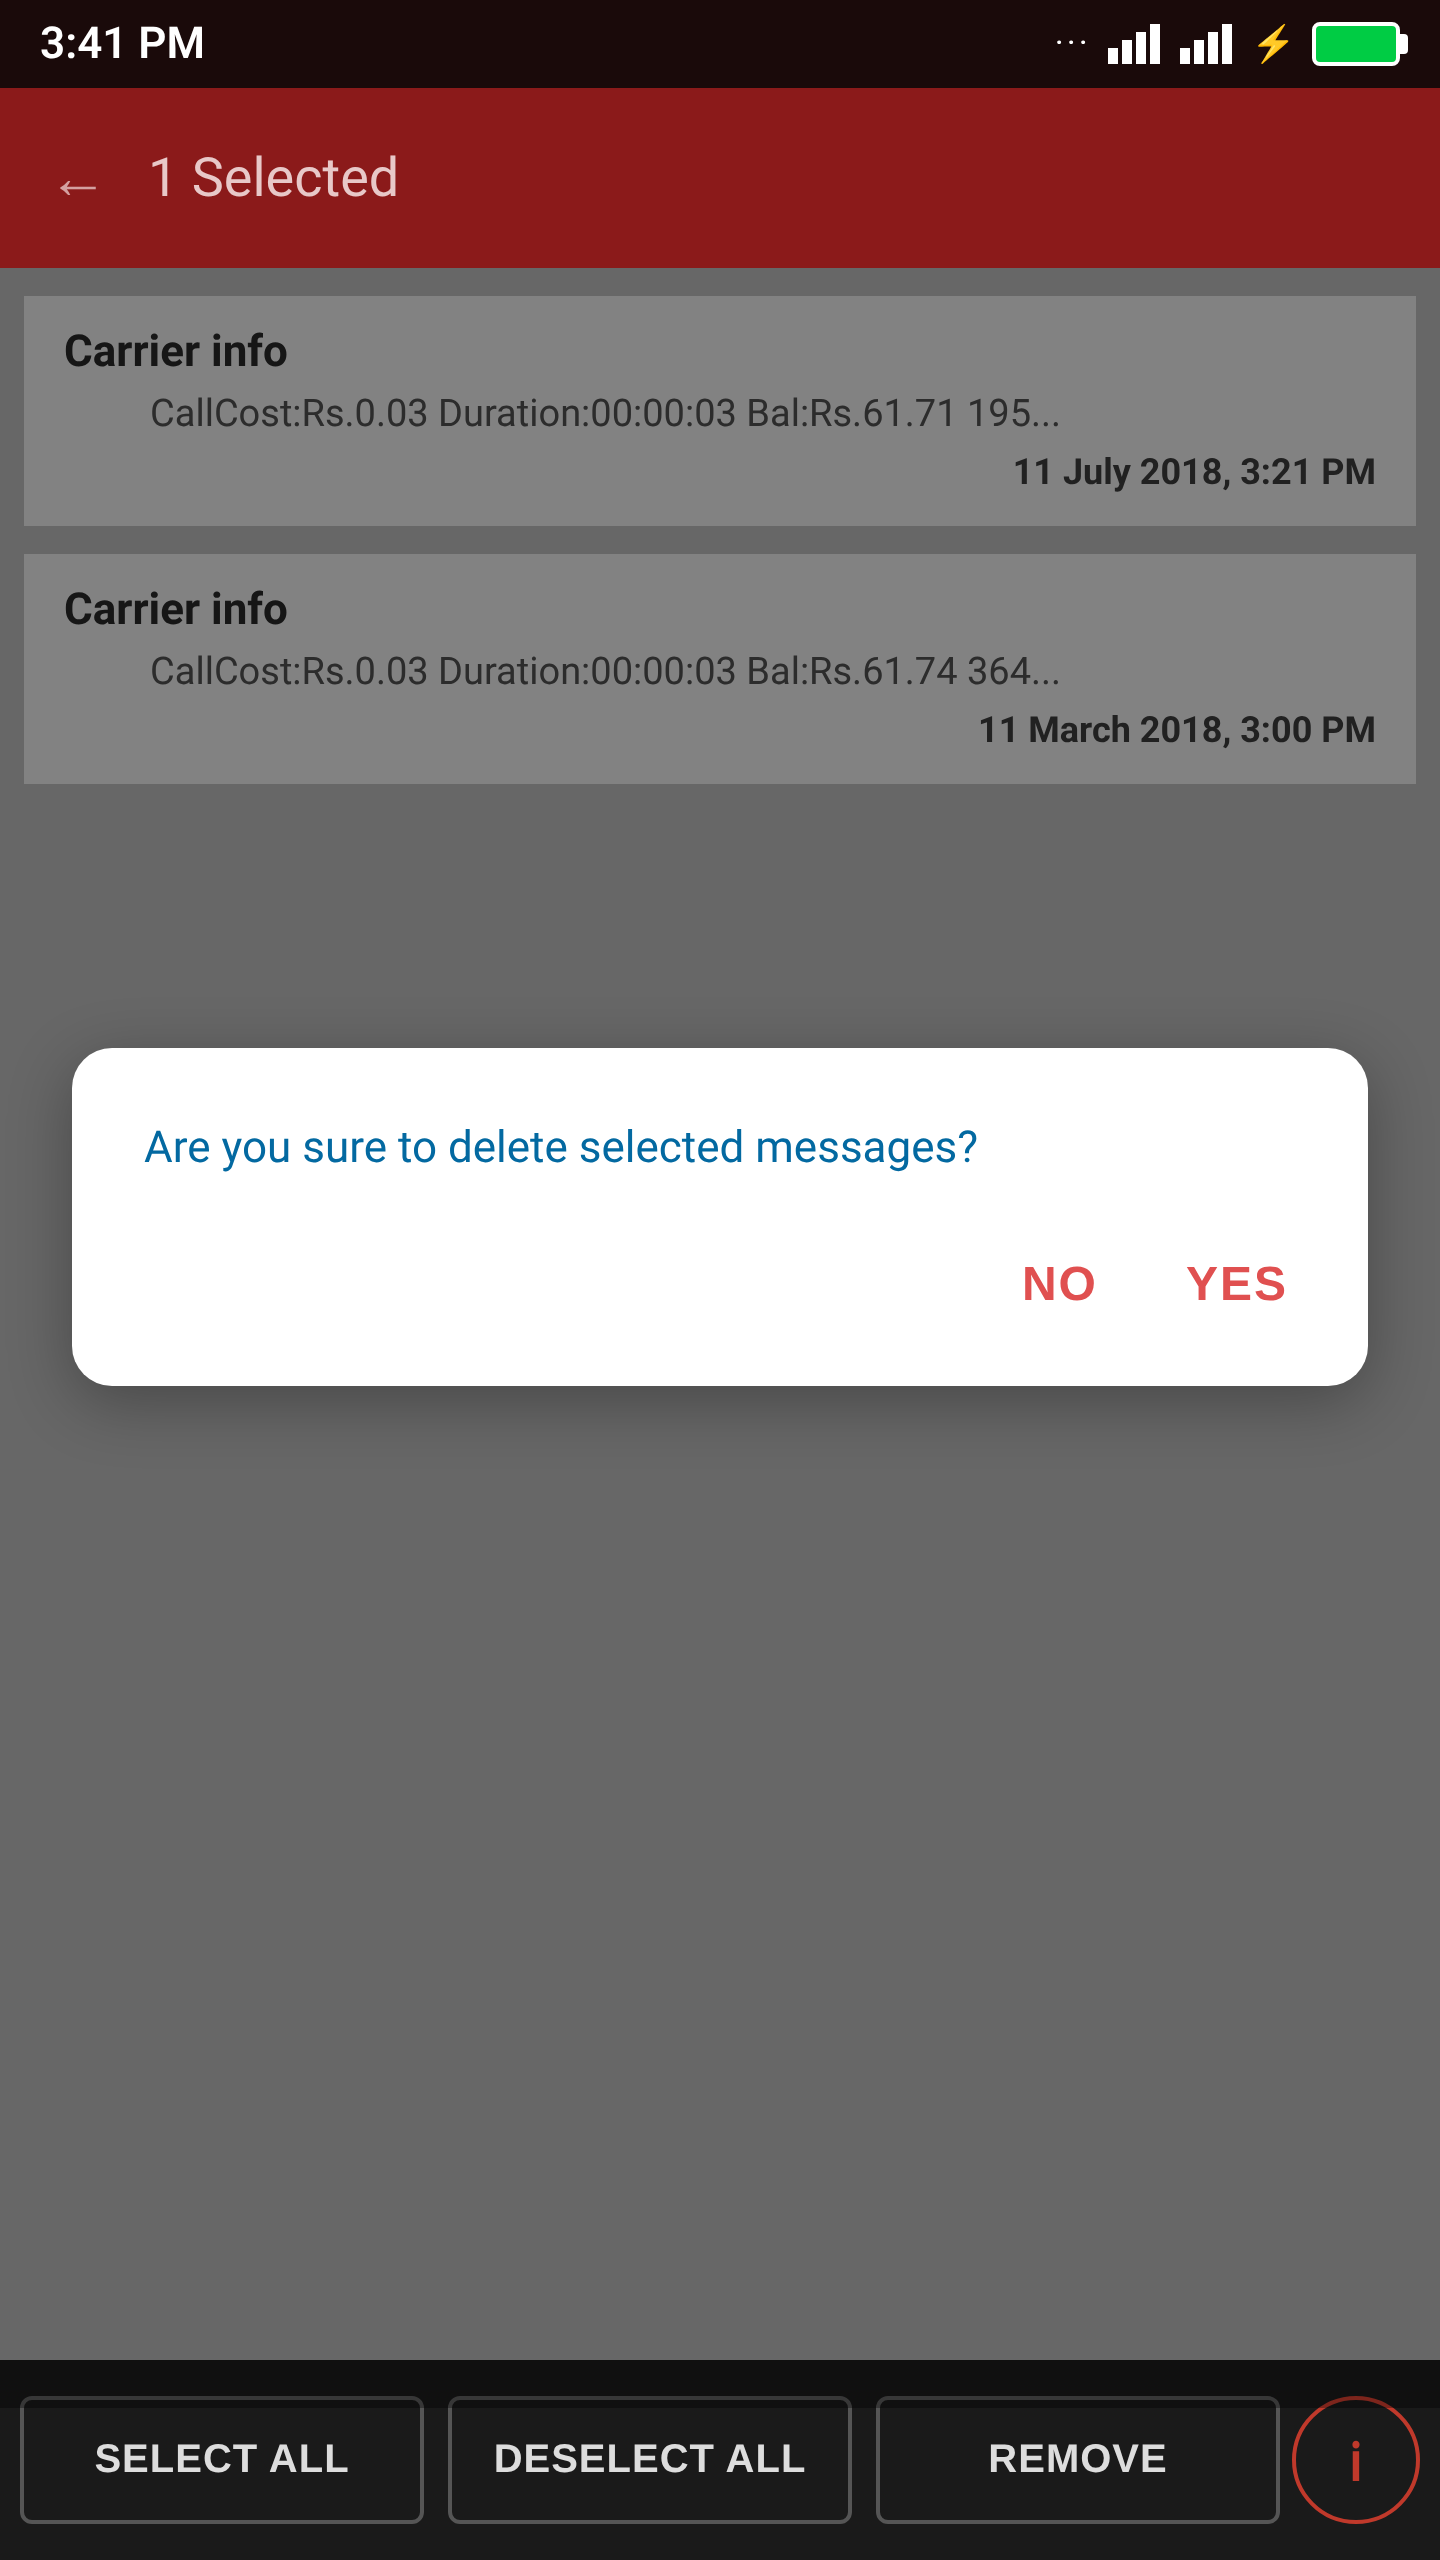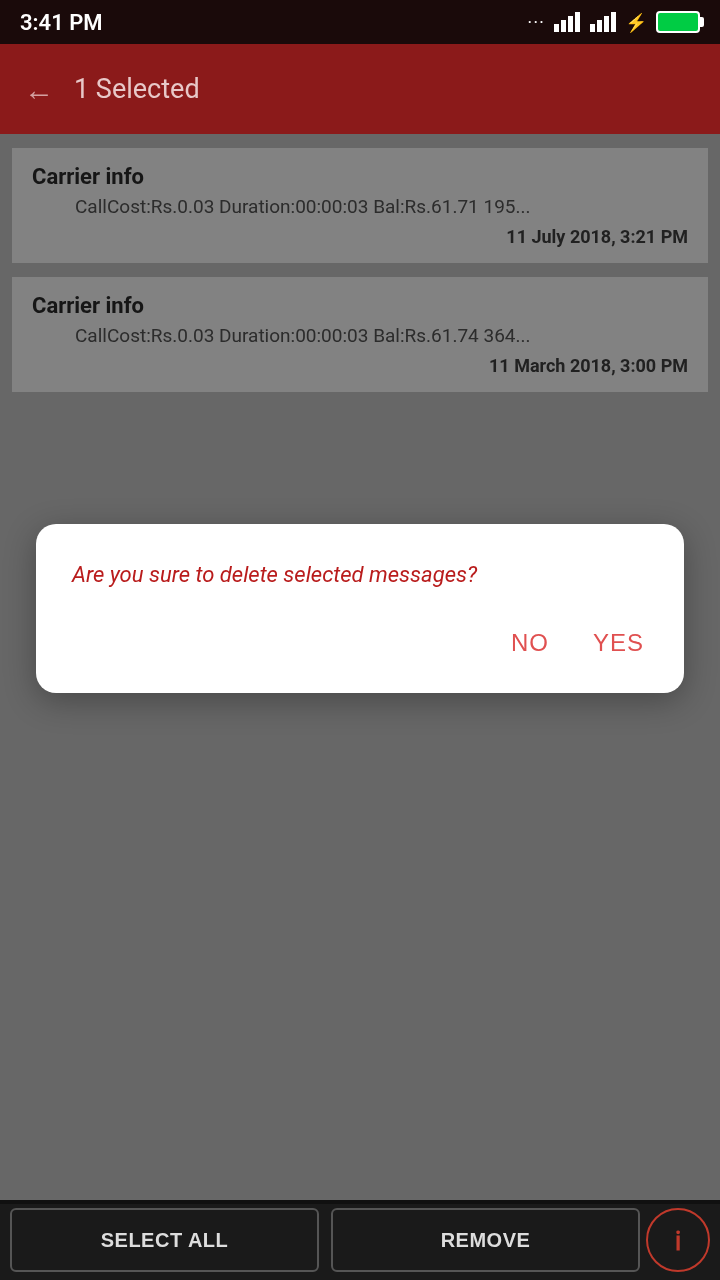--- a/index.html
+++ b/index.html
@@ -150,47 +150,46 @@
 
     .dialog-title {
       font-size: 26px;
       font-weight: 700;
       color: #333;
       margin-bottom: 20px;
     }
 
     .dialog-message {
       font-size: 22px;
-      color: #b91c1c;
+      color: #0369a1;
       margin-bottom: 30px;
       line-height: 1.4;
-      font-style: italic;
     }
 
     .dialog-buttons {
       display: flex;
       justify-content: flex-end;
       gap: 36px;
     }
 
     .dialog-btn {
       font-size: 24px;
-      font-weight: 400;
+      font-weight: 700;
       color: #e05050;
       background: none;
       border: none;
       cursor: pointer;
       padding: 8px 4px;
       letter-spacing: 1px;
     }
 
     
     .bottom-bar {
       width: 720px;
-      height: 80px;
+      height: 100px;
       background: #1a1a1a;
       display: flex;
       align-items: center;
       position: absolute;
       bottom: 0;
     }
 
     .bottom-btn {
       flex: 1;
       height: 64px;
@@ -281,17 +280,18 @@
     <div class="dialog-buttons">
       <button class="dialog-btn">NO</button>
       <button class="dialog-btn">YES</button>
     </div>
   </div>
 
 </div>
 
 <div class="bottom-bar">
   <button class="bottom-btn">SELECT ALL</button>
+  <button class="bottom-btn">DESELECT ALL</button>
   <button class="bottom-btn">REMOVE</button>
   <div class="info-btn">
     <span>ℹ</span>
   </div>
 </div>
 
 </body></html>

